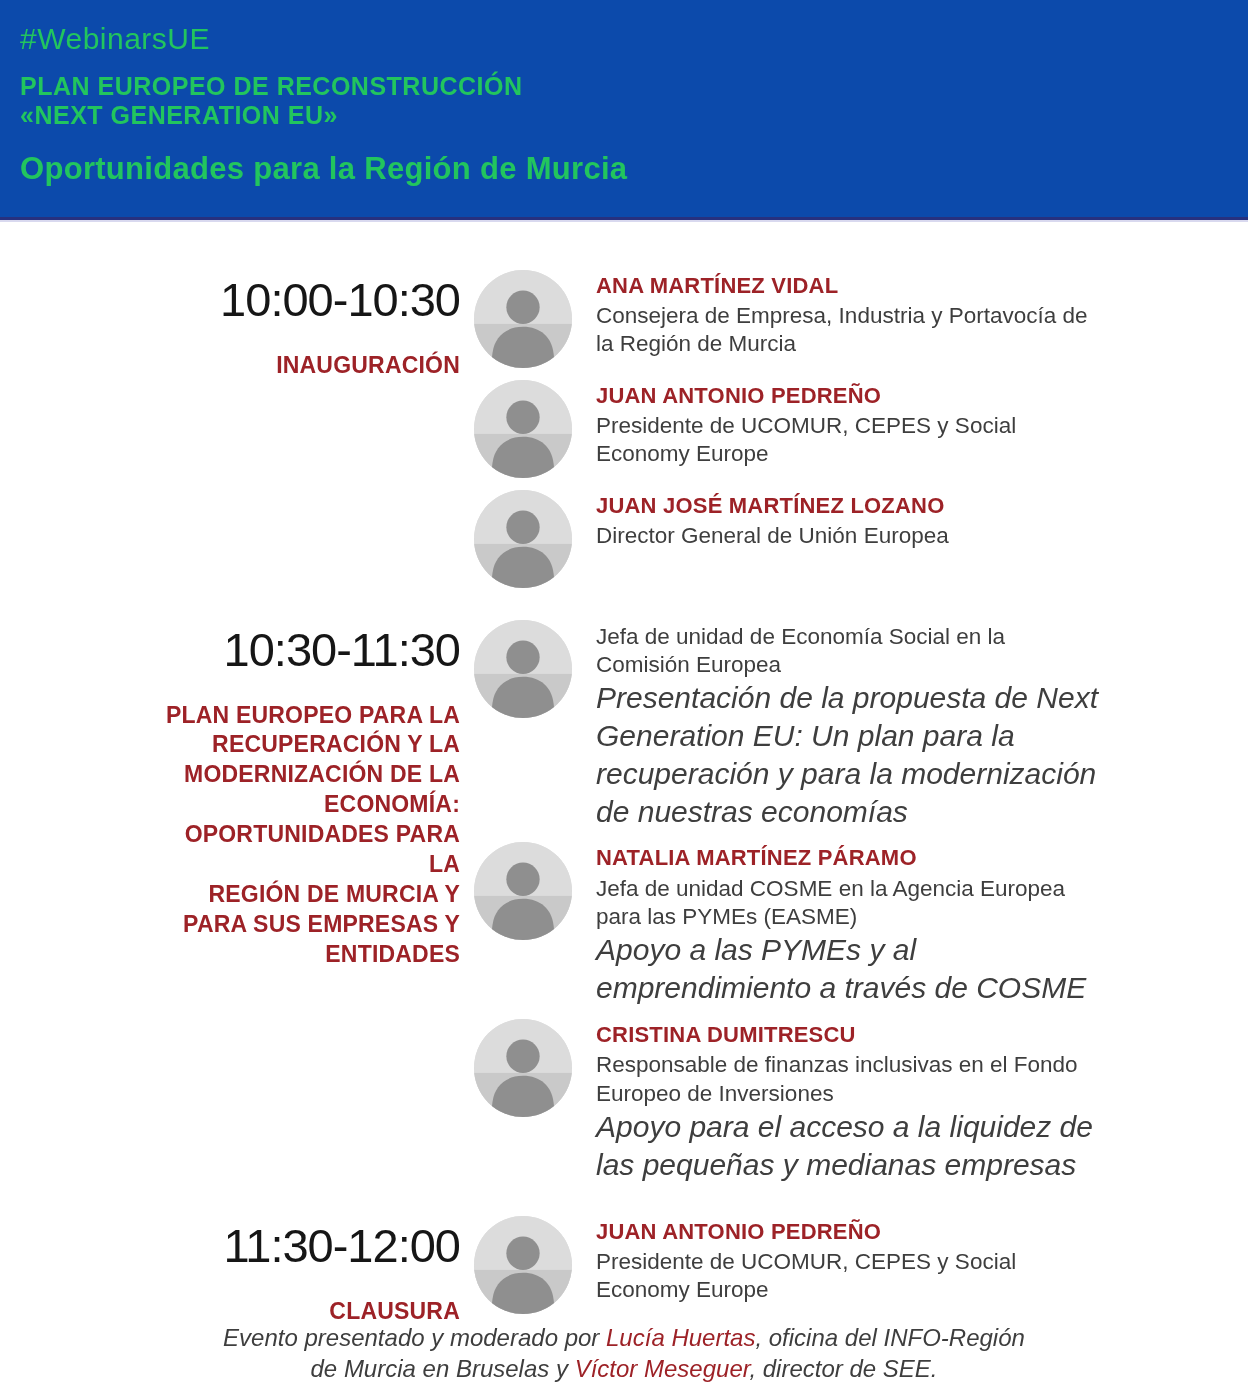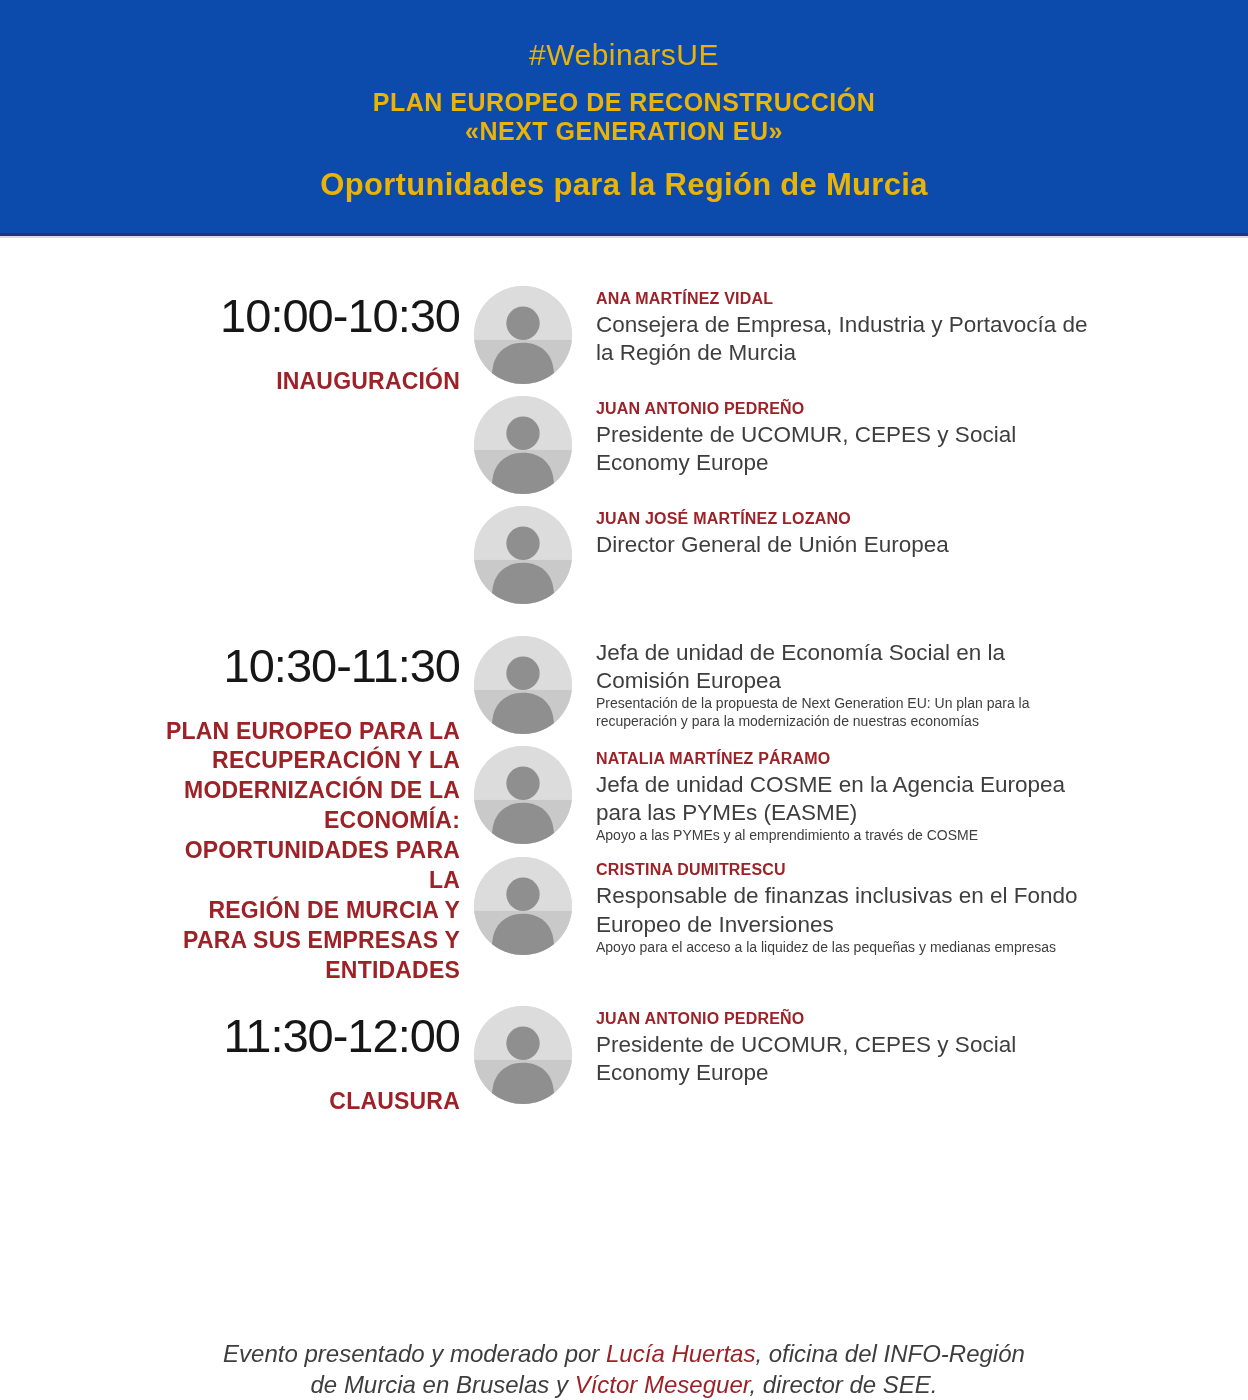--- a/index.html
+++ b/index.html
@@ -11,22 +11,22 @@
   *{box-sizing:border-box;margin:0;padding:0;}
   html,body{width:1248px;background:#fff;}
   body{
     height:1400px;overflow:hidden;
     font-family:"Liberation Sans","DejaVu Sans",sans-serif;
     position:relative;
   }
   
   .banner{
     background:var(--banner-blue);
-    color:#eab308;text-align:center;
-    padding:38px 20px 30px 20px;
+    color:#22c55e;text-align:left;
+    padding:22px 20px 30px 20px;
   }
   .banner-hashtag{font-size:30px;font-weight:400;letter-spacing:.5px;margin-bottom:16px;}
   .banner-title{font-size:25px;font-weight:700;line-height:1.17;letter-spacing:.5px;}
   .banner-subtitle{font-size:31px;font-weight:700;margin-top:20px;letter-spacing:.3px;}
   .banner-edge-navy{height:3px;background:#27317f;}
   .banner-edge-lavender{height:2px;background:#d9d9ef;}
   
   .main{padding:48px 60px 0 148px;}
   .session{display:flex;margin-bottom:20px;}
   .session-left{width:312px;flex-shrink:0;text-align:right;padding-top:6px;}
@@ -40,28 +40,28 @@
   }
   .session-speakers{flex:1;padding-left:14px;}
   .speaker{display:flex;align-items:flex-start;min-height:98px;margin-bottom:12px;}
   .speaker-photo{
     width:98px;height:98px;border-radius:50%;overflow:hidden;
     flex-shrink:0;margin-right:24px;background:#dedede;
   }
   .speaker-photo svg{display:block;width:100%;height:100%;}
   .speaker-text{width:508px;padding-top:3px;}
   .speaker-name{
-    color:var(--accent-red);font-weight:700;font-size:16px;
+    color:var(--accent-red);font-weight:700;font-size:22px;
     letter-spacing:.2px;line-height:1.2;margin-bottom:3px;
   }
   .speaker-role{color:var(--body-text);font-size:22.5px;line-height:1.26;}
-  .speaker-talk{color:var(--body-text);font-size:14px;line-height:1.26;}
+  .speaker-talk{color:var(--body-text);font-size:30px;line-height:1.26;font-style:italic;}
   
   .footer{
-    position:absolute;left:0;right:0;bottom:0;
+    position:absolute;left:0;right:0;bottom:16px;
     text-align:center;font-style:italic;font-size:24px;
     color:var(--body-text);line-height:1.3;
   }
   .footer-inner{max-width:830px;margin:0 auto;}
   .footer .hl{color:var(--accent-red);}
 </style>
 </head>
 <body>
 
 <header class="banner">

